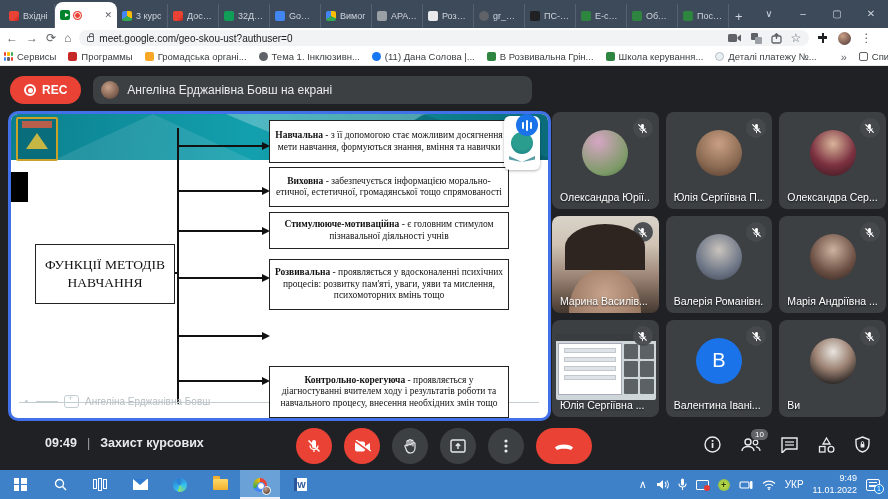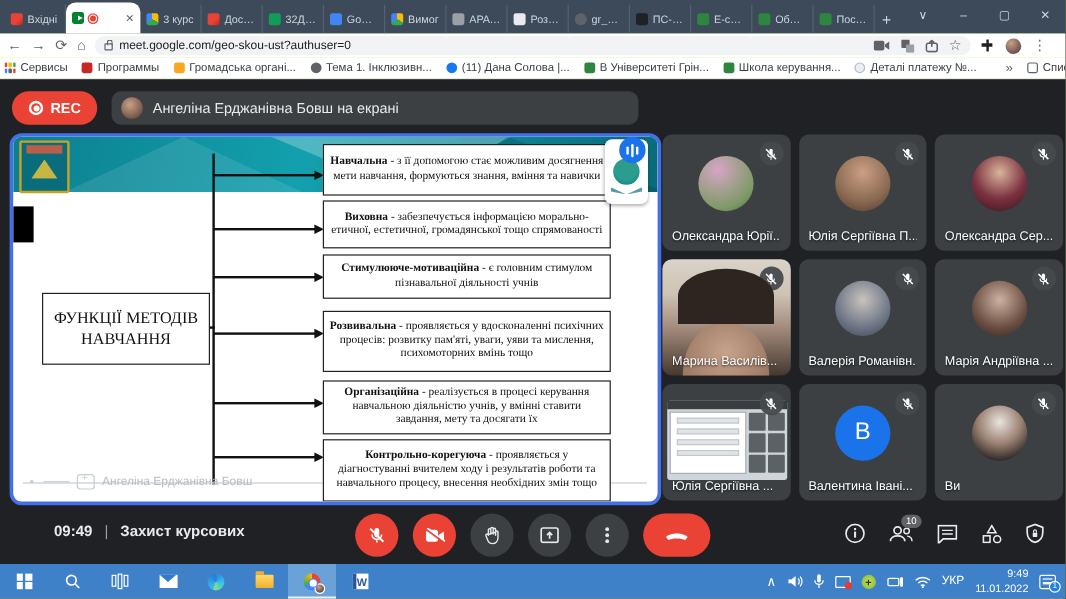--- a/index.html
+++ b/index.html
@@ -285,21 +285,21 @@
     <div class="bm">
         <span class="bmic" style="background:#5f6368;border-radius:50%"></span>
         <span>Тема 1. Інклюзивн...</span>
       </div>
     <div class="bm">
         <span class="bmic" style="background:#1877f2;border-radius:50%"></span>
         <span>(11) Дана Солова |...</span>
       </div>
     <div class="bm">
         <span class="bmic" style="background:#2e8540"></span>
-        <span>В Університеті Грін...</span>
+        <span>В Розвивальна Грін...</span>
       </div>
     <div class="bm">
         <span class="bmic" style="background:#2e8540"></span>
         <span>Школа керування...</span>
       </div>
     <div class="bm">
         <span class="bmic" style="background:#eceff1;border-radius:50%;border:1px solid #b0bec5"></span>
         <span>Деталі платежу №...</span>
       </div>
     <span class="bm-spacer"></span>
@@ -349,23 +349,20 @@
           <span><b>Навчальна</b><span> - з її допомогою стає можливим досягнення мети навчання, формуються знання, вміння та навички</span></span>
         </div>
       <div class="fbox" style="top:53px;height:40px">
           <span><b>Виховна</b><span> - забезпечується інформацією морально-етичної, естетичної, громадянської тощо спрямованості</span></span>
         </div>
       <div class="fbox" style="top:98px;height:37px">
           <span><b>Стимулююче-мотиваційна</b><span> - є головним стимулом пізнавальної діяльності учнів</span></span>
         </div>
       <div class="fbox" style="top:145px;height:51px">
           <span><b>Розвивальна</b><span> - проявляється у вдосконаленні психічних процесів: розвитку пам'яті, уваги, уяви та мислення, психомоторних вмінь тощо</span></span>
-        </div>
-      <div class="fbox" style="top:203px;height:45px">
-          <span><b>Організаційна</b><span> - реалізується в процесі керування навчальною діяльністю учнів, у вмінні ставити завдання, мету та досягати їх</span></span>
         </div>
       <div class="fbox" style="top:252px;height:52px;background:#fff;z-index:2">
           <span><b>Контрольно-корегуюча</b><span> - проявляється у діагностуванні вчителем ходу і результатів роботи та навчального процесу, внесення необхідних змін тощо</span></span>
         </div>
 
       <div class="slide-footer-line"></div>
       <div class="watermark">
         <span class="wm-dot"></span>
           <span class="wm-dash"></span>
         <span class="wm-ic"></span>

